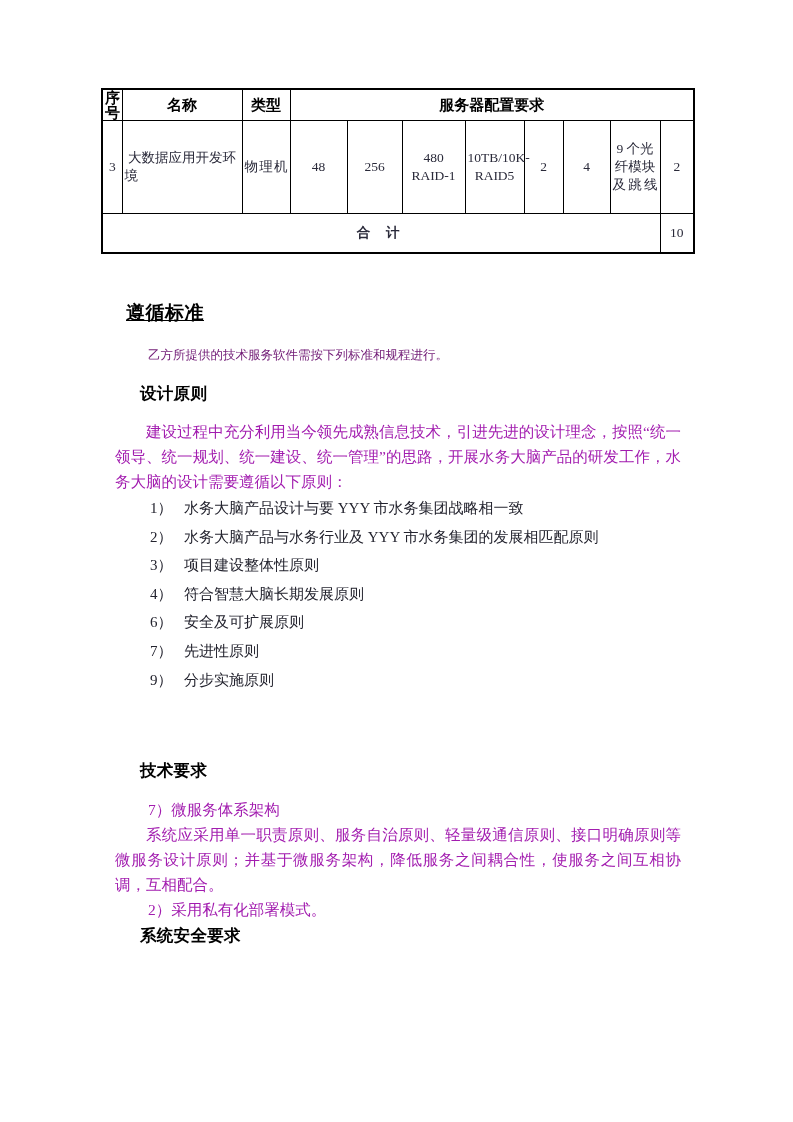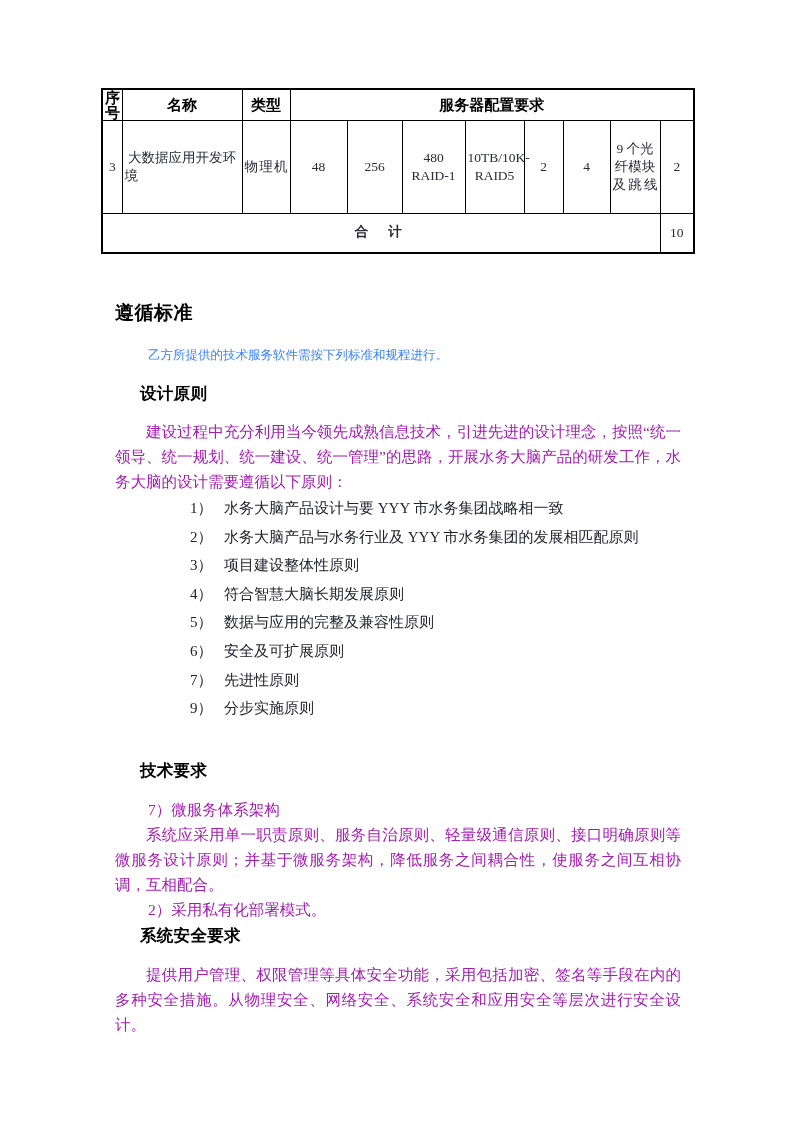--- a/index.html
+++ b/index.html
@@ -97,21 +97,21 @@
     line-height: 1.38;
     font-size: 13.5px;
   }
   .row-total td {
     height: 38px;
   }
   .total-label {
     font-weight: bold;
     font-size: 15px;
     letter-spacing: 6px;
-    font-family: Liberation Mono, monospace;
+    font-family: Liberation Sans, sans-serif;
     color: #000;
   }
 
   
   .h1 {
     position: absolute;
     font-family: "Liberation Sans", "DejaVu Sans", sans-serif;
     font-weight: bold;
     font-size: 19px;
     color: #000;
@@ -130,21 +130,21 @@
     font-size: 15.5px;
     line-height: 25px;
     color: #a21caf;
     text-align: justify;
     text-justify: inter-ideograph;
   }
   .para-small {
     position: absolute;
     font-size: 12.5px;
     line-height: 20px;
-    color: #3b82f6;
+    color: #701a75;
   }
   .ol-list {
     position: absolute;
     margin: 0;
     padding: 0;
     list-style: none;
   }
   .ol-list li {
     font-size: 15px;
     line-height: 28.6px;
@@ -201,60 +201,56 @@
         <td>2</td>
       </tr>
       <tr class="row-total">
         <td class="total-label" colspan="10">合 计</td>
         <td>10</td>
       </tr>
     </tbody>
       </table>
   </div>
 
-  <div class="h1" style="left:115px; top:300px;">遵循标准</div>
+  <div class="h1" style="left:126px; top:300px;text-decoration:underline;">遵循标准</div>
 
   <div class="para-small" style="left:148px; top:345px; width:540px;">乙方所提供的技术服务软件需按下列标准和规程进行。</div>
 
   <div class="h2" style="left:140px; top:383px;">设计原则</div>
 
   <div class="para" style="left:115px; top:419px; width:566px; text-indent:31px;">建设过程中充分利用当今领先成熟信息技术，引进先进的设计理念，按照“统一领导、统一规划、统一建设、统一管理”的思路，开展水务大脑产品的研发工作，水务大脑的设计需要遵循以下原则：</div>
 
-  <ul class="ol-list" style="left:150px; top:494px; width:540px;margin-left:40px;">
+  <ul class="ol-list" style="left:150px; top:494px; width:540px;">
     <li>
       <span class="num">1）</span><span>水务大脑产品设计与要 YYY 市水务集团战略相一致</span>
     </li>
     <li>
       <span class="num">2）</span><span>水务大脑产品与水务行业及 YYY 市水务集团的发展相匹配原则</span>
     </li>
     <li>
       <span class="num">3）</span><span>项目建设整体性原则</span>
     </li>
     <li>
       <span class="num">4）</span><span>符合智慧大脑长期发展原则</span>
     </li>
     <li>
-      <span class="num">5）</span><span>数据与应用的完整及兼容性原则</span>
-    </li>
-    <li>
       <span class="num">6）</span><span>安全及可扩展原则</span>
     </li>
     <li>
       <span class="num">7）</span><span>先进性原则</span>
     </li>
     <li>
       <span class="num">9）</span><span>分步实施原则</span>
     </li>
   </ul>
 
   <div class="h2" style="left:140px; top:760px;">技术要求</div>
 
   <div class="para" style="left:148px; top:797px; width:540px;">7）微服务体系架构</div>
 
   <div class="para" style="left:115px; top:822px; width:566px; text-indent:31px;">系统应采用单一职责原则、服务自治原则、轻量级通信原则、接口明确原则等微服务设计原则；并基于微服务架构，降低服务之间耦合性，使服务之间互相协调，互相配合。</div>
 
   <div class="para" style="left:148px; top:897px; width:540px;">2）采用私有化部署模式。</div>
 
   <div class="h2" style="left:140px; top:925px;">系统安全要求</div>
 
-  <div class="para" style="left:115px; top:962px; width:566px; text-indent:31px;">提供用户管理、权限管理等具体安全功能，采用包括加密、签名等手段在内的多种安全措施。从物理安全、网络安全、系统安全和应用安全等层次进行安全设计。</div>
 
 </div>
 
 </body></html>

